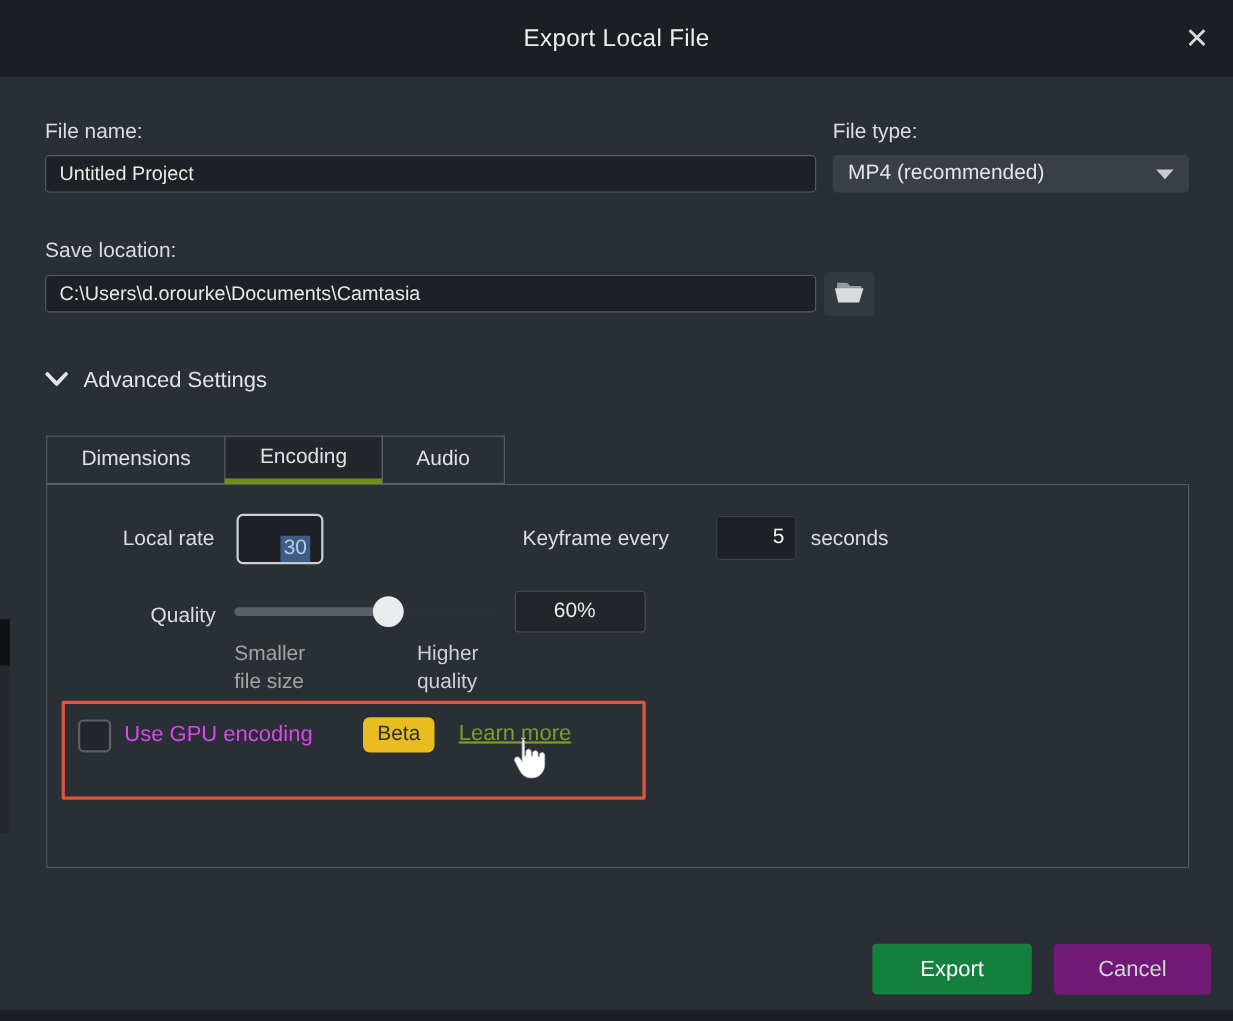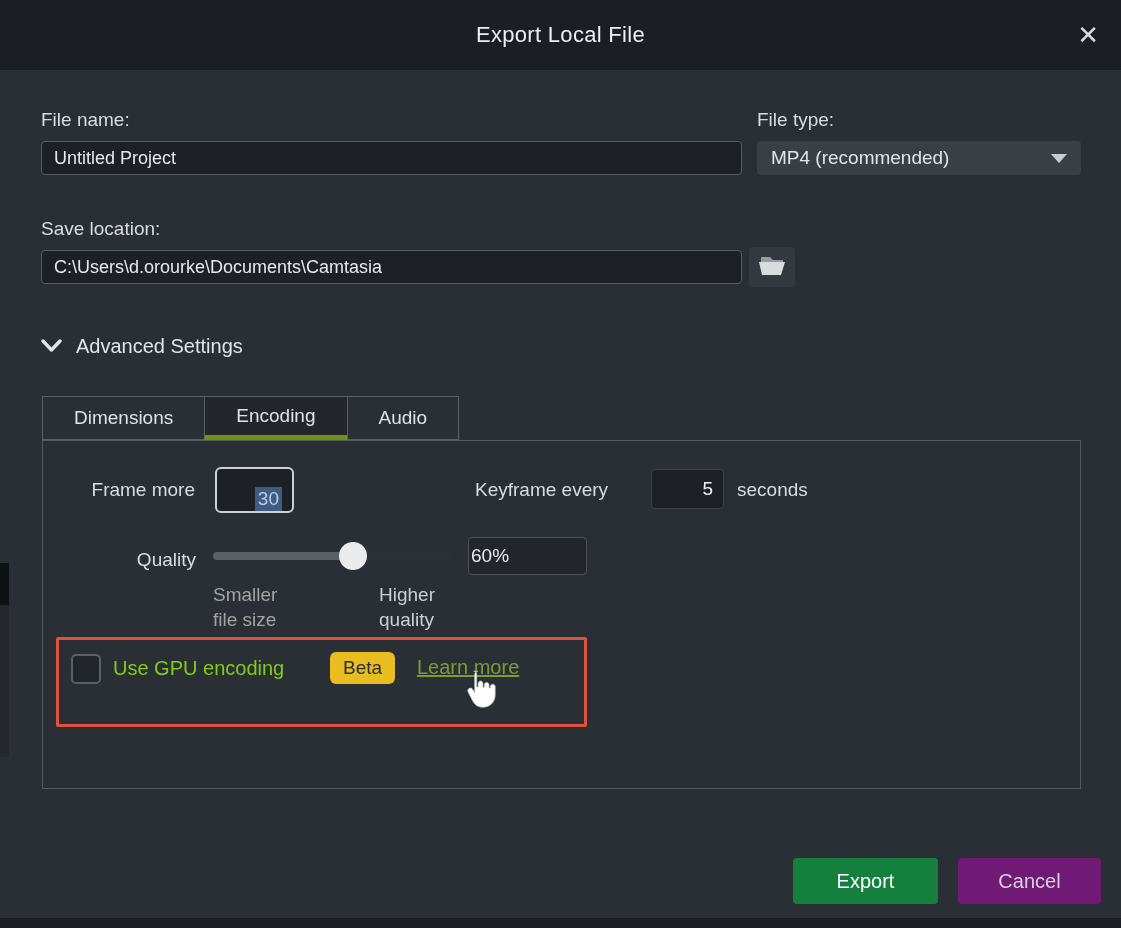--- a/index.html
+++ b/index.html
@@ -52,30 +52,30 @@
             padding-right:10px;box-sizing:border-box;font-family:"Liberation Sans",sans-serif;outline:none;}
   .kf-unit{position:absolute;left:694px;top:38px;font-size:19px;color:#dadde0;}
 
   .q-label{position:absolute;left:0;top:108px;width:153px;text-align:right;font-size:19px;color:#dadde0;}
   .slider{position:absolute;left:170px;top:111px;width:241px;height:8px;border-radius:4px;
           background:#2b3036;cursor:pointer;}
   .slider-fill{height:8px;width:58%;border-radius:4px;background:#596066;}
   .thumb{position:absolute;left:calc(58% - 14px);top:-10px;width:28px;height:28px;border-radius:50%;
          background:#e9ebed;cursor:grab;}
   .q-input{position:absolute;left:425px;top:96px;width:119px;height:38px;background:#22262b;
-           border:1px solid #4c5258;border-radius:4px;color:#e8eaec;font-size:19px;text-align:left;
+           border:1px solid #4c5258;border-radius:4px;color:#e8eaec;font-size:19px;text-align:center;
            padding-right:12px;box-sizing:border-box;font-family:"Liberation Sans",sans-serif;outline:none;}
   .min-label{position:absolute;left:170px;top:141px;width:88px;font-size:19px;color:#a3a3a3;line-height:25px;}
   .max-label{position:absolute;left:336px;top:141px;width:80px;font-size:19px;color:#ccd0d4;line-height:25px;}
 
   .red-box{position:absolute;left:13px;top:196px;width:531px;height:90px;border:3px solid #dd5340;
            box-sizing:border-box;border-radius:2px;}
   .checkbox{position:absolute;left:28px;top:213px;width:30px;height:30px;background:#22262c;
             border:2px solid #596066;border-radius:5px;box-sizing:border-box;cursor:pointer;}
-  .gpu-label{position:absolute;left:70px;top:216px;font-size:20px;color:#84cc16;}
+  .gpu-label{position:absolute;left:70px;top:216px;font-size:20px;color:#d946ef;}
   .beta{position:absolute;left:287px;top:211px;background:#e9bc20;color:#2b2f35;font-size:19px;
         padding:5px 13px;border-radius:6px;}
   .learn-more{position:absolute;left:374px;top:215px;font-size:20px;color:#809b2e;
               text-decoration:underline;cursor:pointer;text-align:center;}
   .cursor{position:absolute;left:418px;top:228px;pointer-events:none;}
 
   
   .export-btn{position:absolute;left:793px;top:858px;width:145px;height:46px;background:#15803d;
               border:none;border-radius:4px;color:#ffffff;font-size:20px;cursor:pointer;
               font-family:"Liberation Sans",sans-serif;}
@@ -132,21 +132,21 @@
     <div class="tab active">
       <span>Encoding</span>
     </div>
     <div class="tab">
       <span>Audio</span>
     </div>
   </div>
 
   <div class="panel">
 
-    <div class="fr-label">Frame more</div>
+    <div class="fr-label">Local rate</div>
     <div class="fr-input">
       <span>30</span>
     </div>
 
     <div class="kf-label">Keyframe every</div>
     <input class="kf-input" type="text" value="5" style="">
     <div class="kf-unit">seconds</div>
 
     <div class="q-label">Quality</div>
     <div class="slider">

